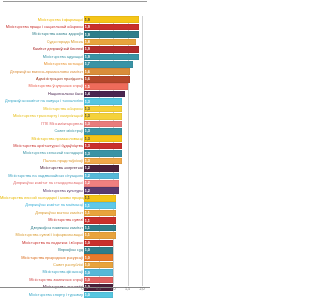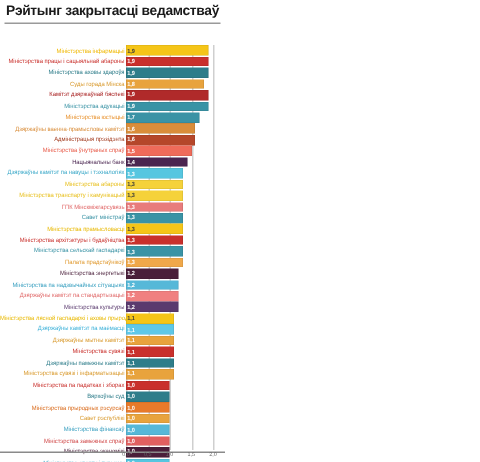--- a/index.html
+++ b/index.html
@@ -86,23 +86,20 @@
     color:#666;
     transform:translateX(-50%);
     top:0;
   }
 </style>
 </head>
 <body>
 
 <div id="chart-root">
 
-  <div class="title-wrap">
-    <div class="chart-title">Рэйтынг закрытасці ведамстваў</div>
-  </div>
   <div class="title-rule"></div>
 
   <div class="plot">
     <div class="grid-layer" id="grid-layer">
         <div class="gridline" style="left: 84px;"></div>
         <div class="gridline" style="left: 98.5px;"></div>
         <div class="gridline" style="left: 113px;"></div>
         <div class="gridline" style="left: 127.5px;"></div>
         <div class="gridline" style="left: 142px;"></div>
       </div>

